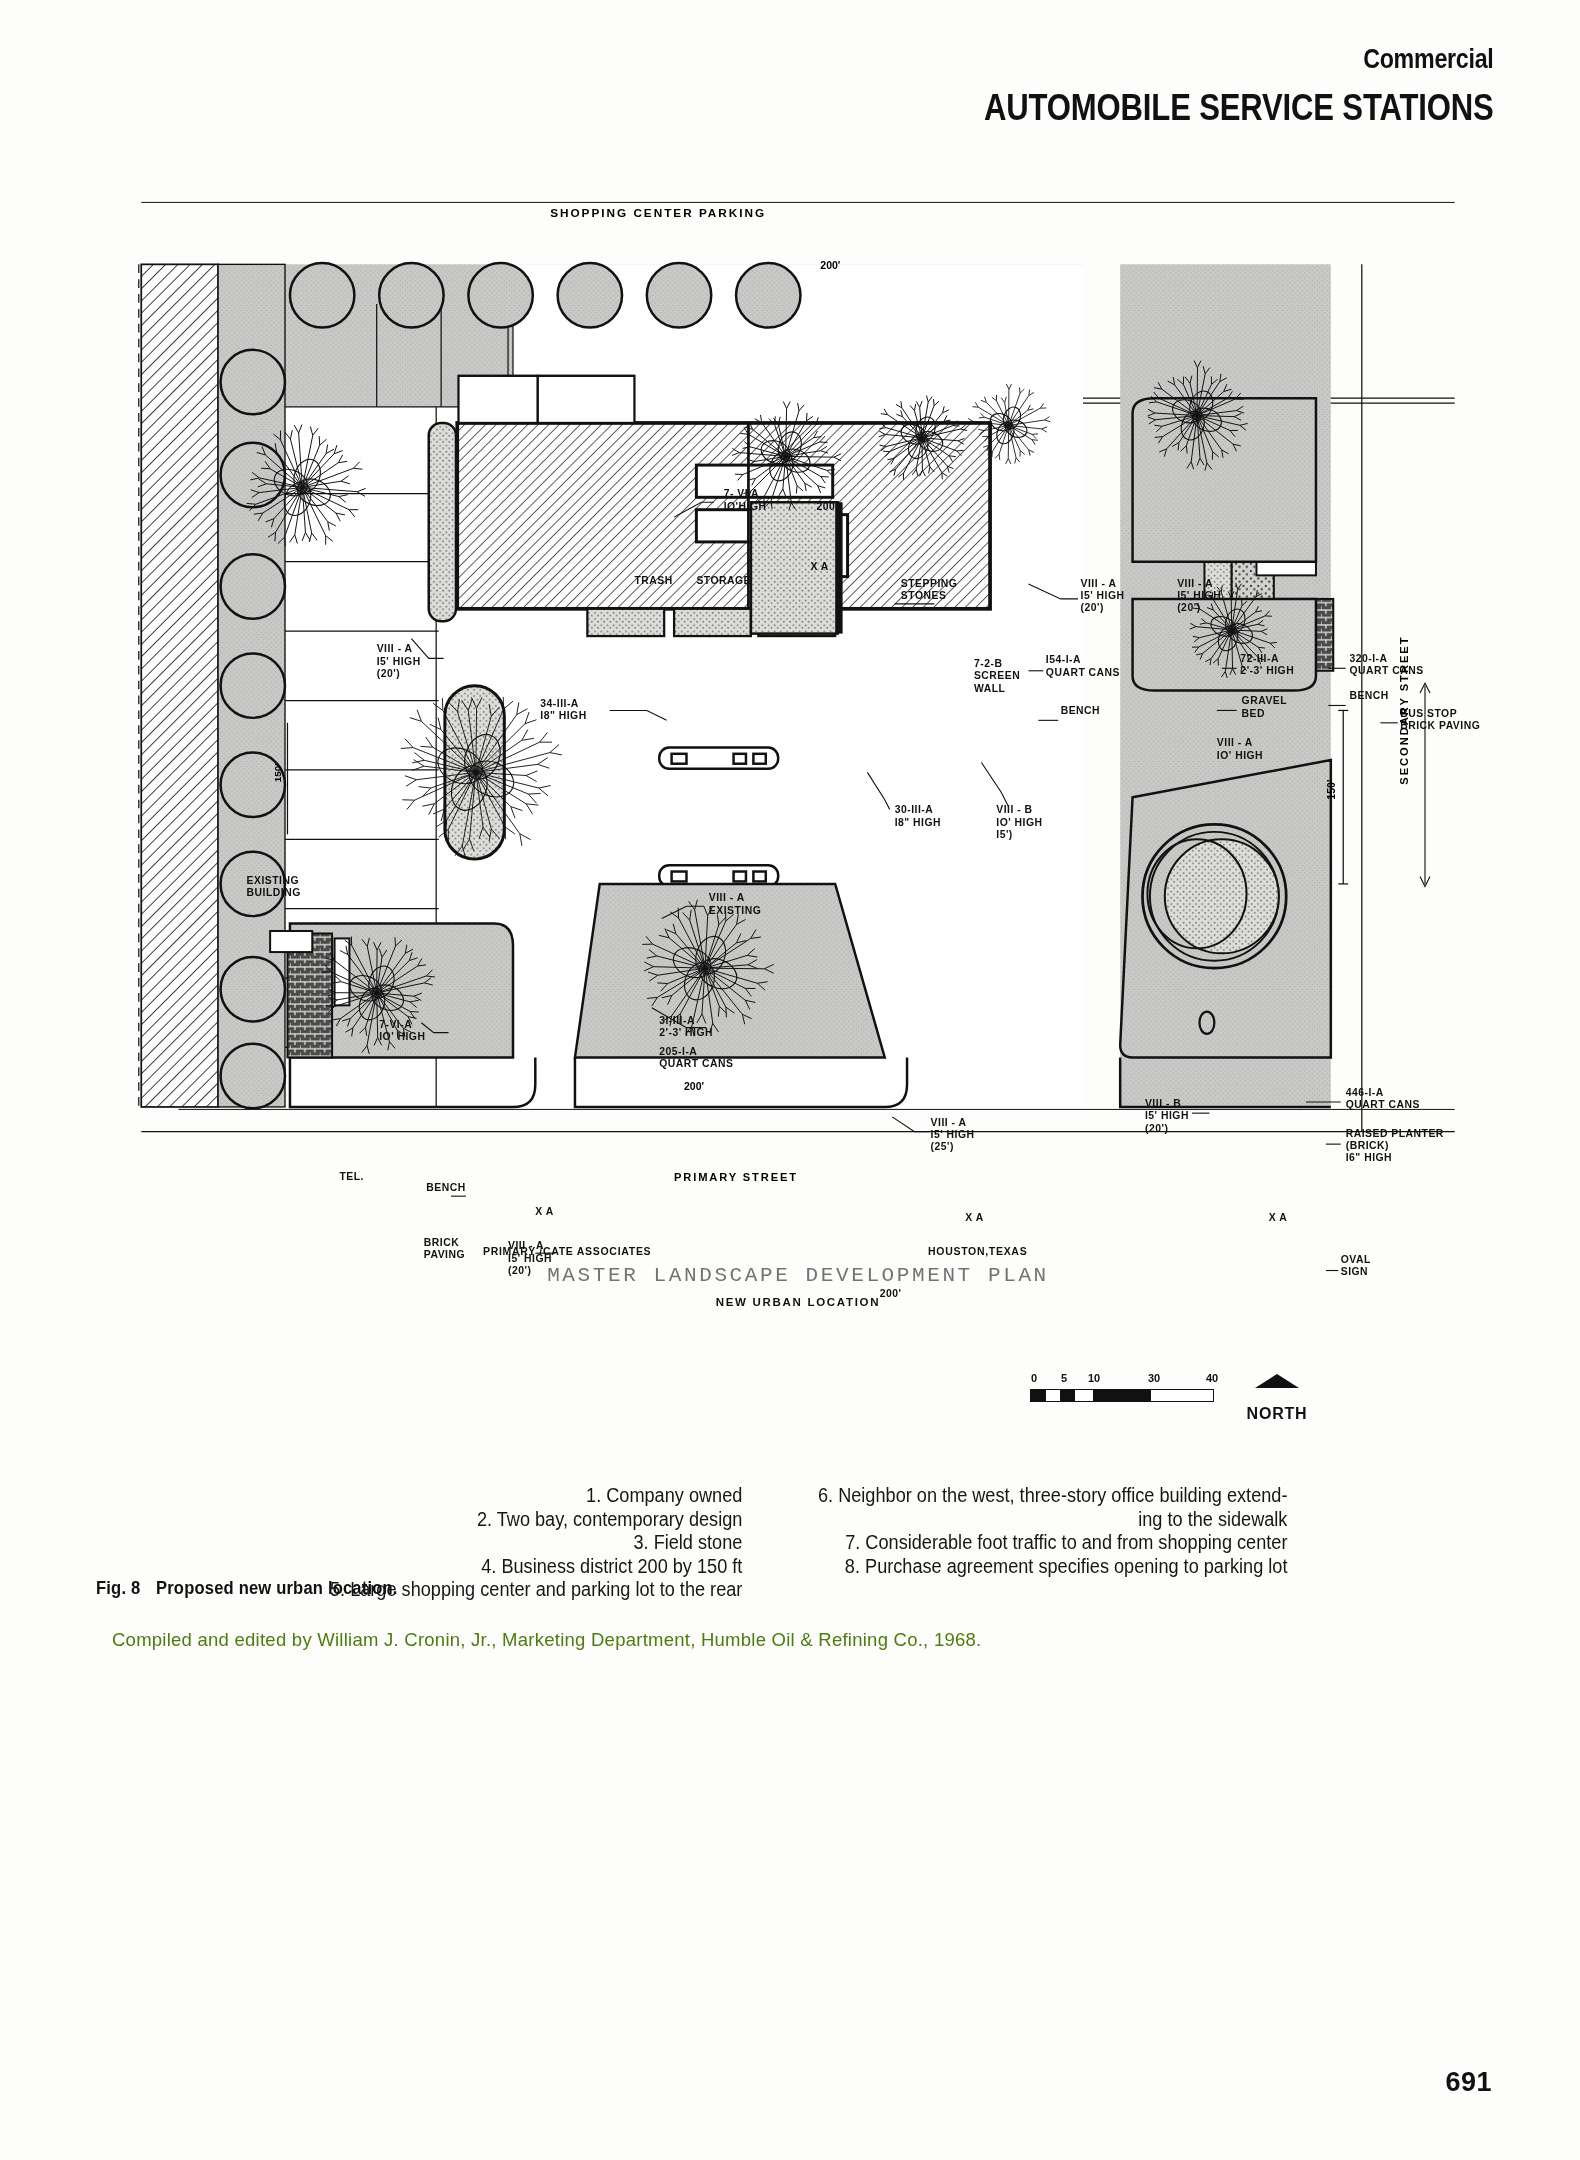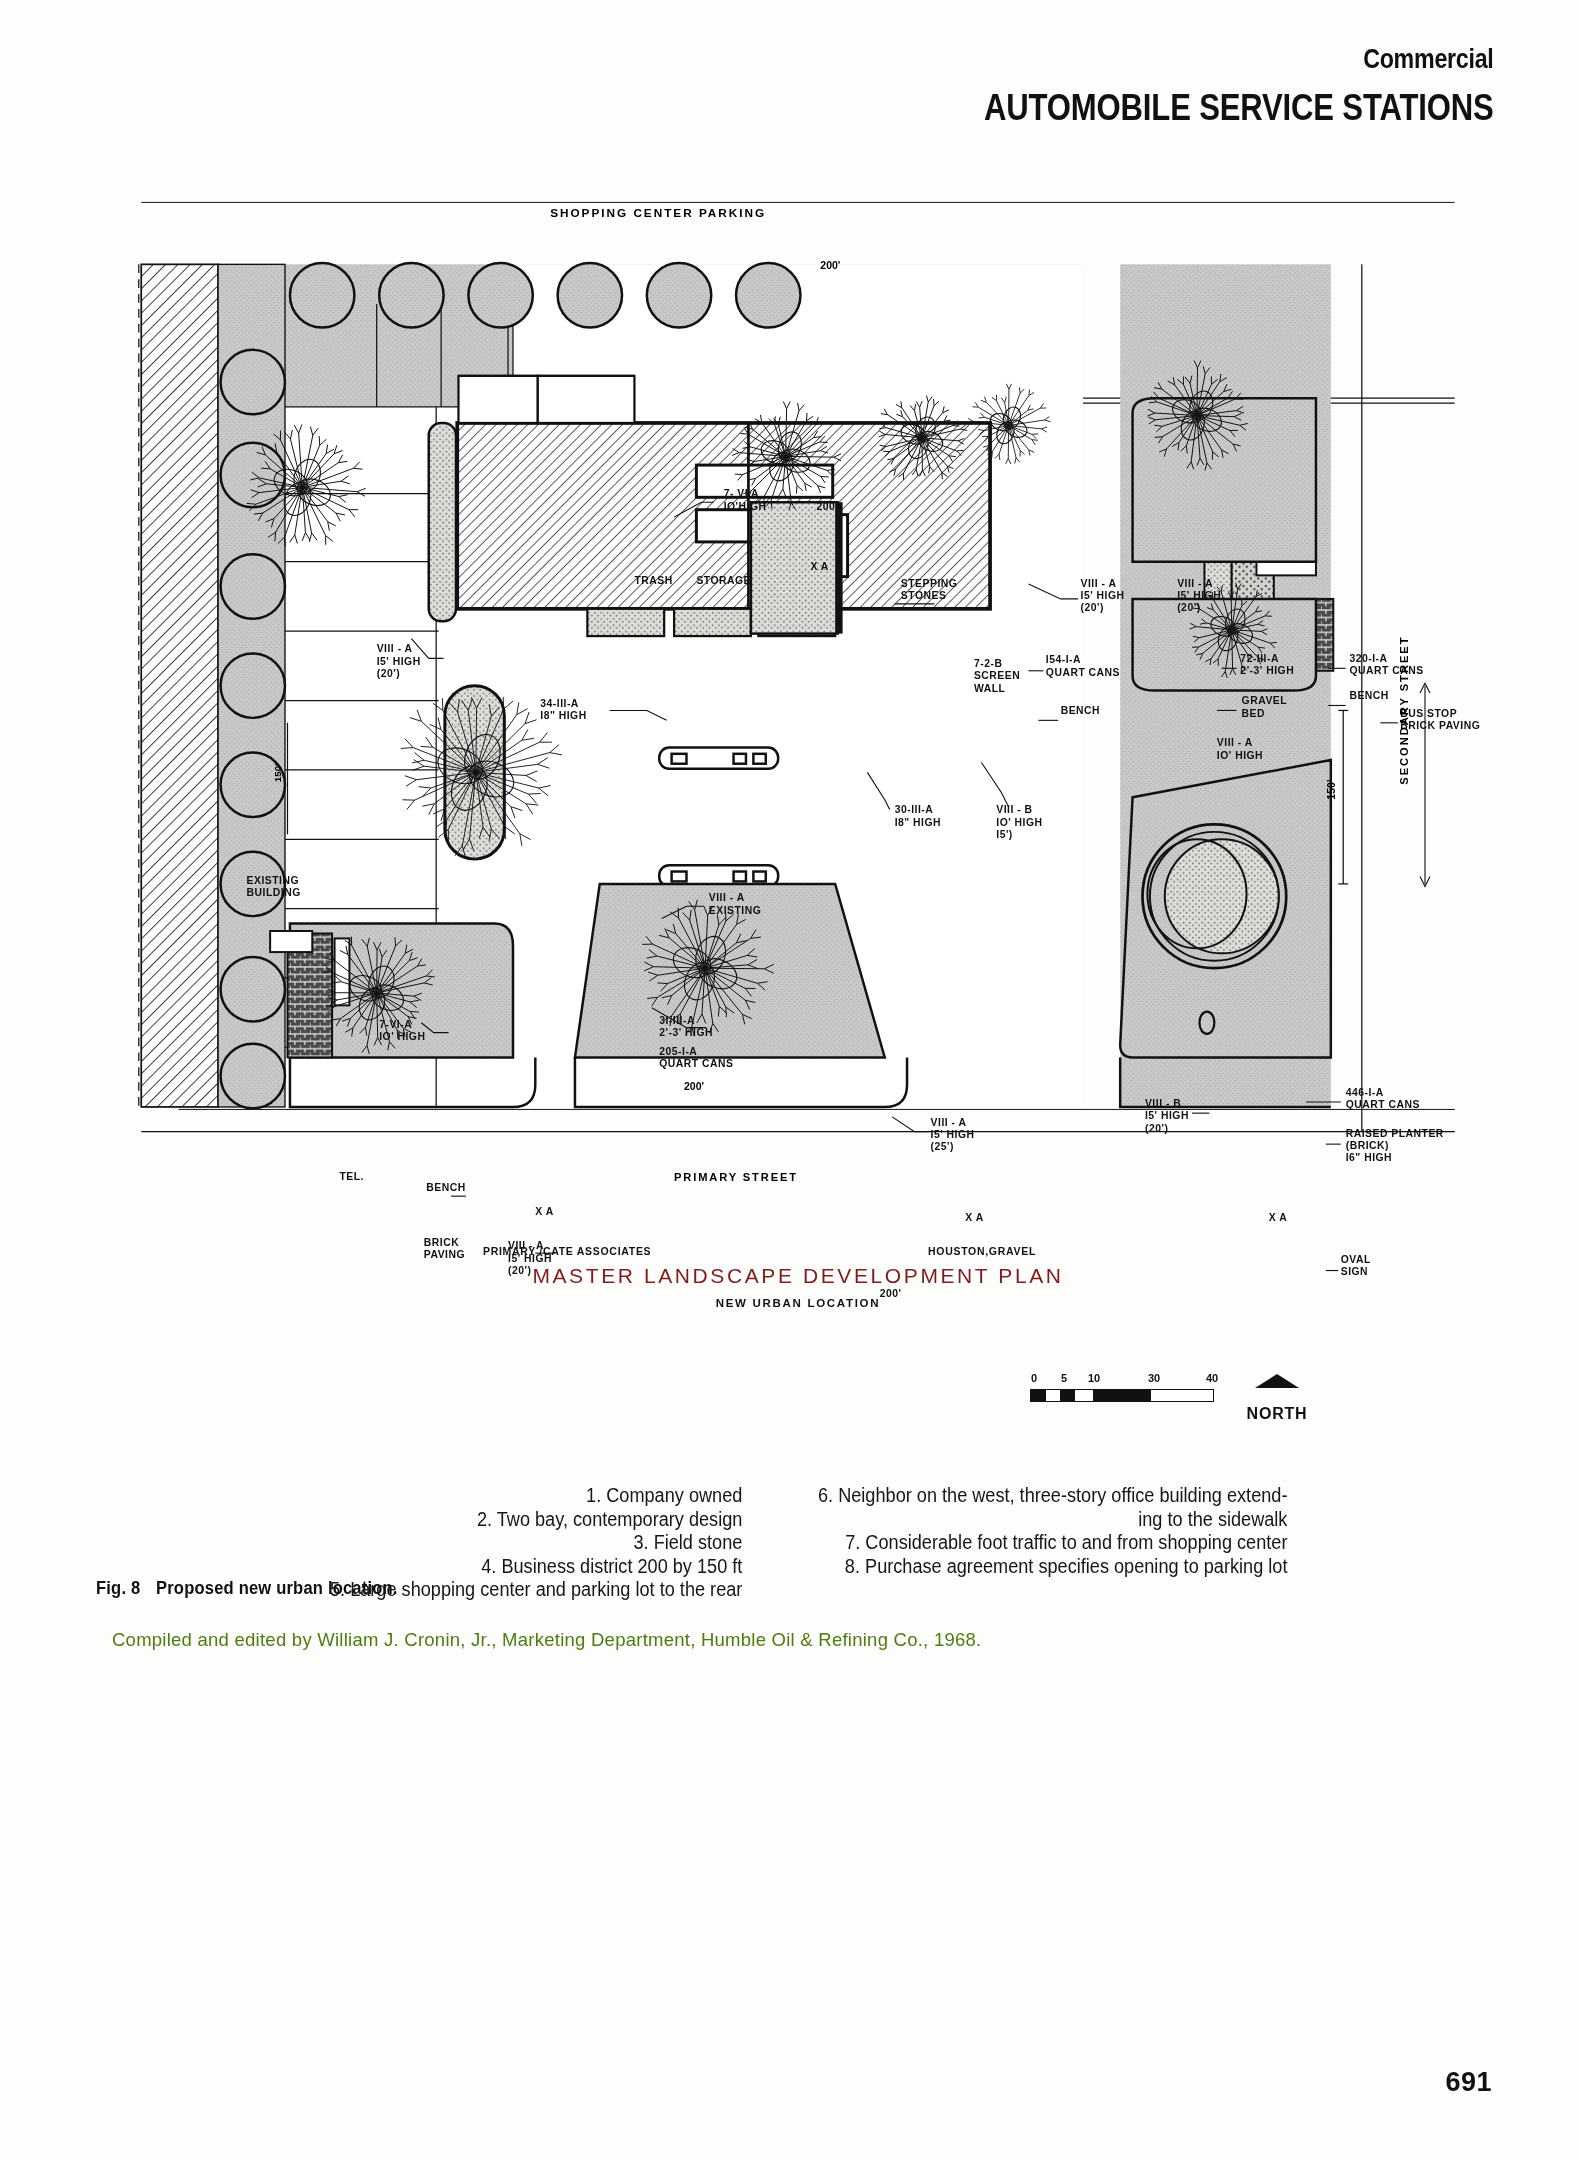--- a/index.html
+++ b/index.html
@@ -57,22 +57,22 @@
 
   .plan-caption {
     position: absolute;
     left: 0;
     right: 0;
     text-align: center;
   }
   .mlabel {
     font-size: 21px;
     letter-spacing: 2.6px;
-    font-family: Liberation Sans, sans-serif;
-    color: #7f1d1d;
+    font-family: Liberation Mono, monospace;
+    color: #737373;
   }
   .sublabel {
     font-size: 11.5px;
     letter-spacing: 1.7px;
     font-weight: bold;
     margin-top: 9px;
   }
   .firmrow {
     position: absolute;
     top: 1245px;
@@ -1066,21 +1066,21 @@
     </svg>
 
     <div class="plan-caption" style="top:1074px;">
       <div class="mlabel">MASTER  LANDSCAPE  DEVELOPMENT  PLAN</div>
       <div class="sublabel">NEW URBAN  LOCATION</div>
     </div>
   </div>
 
   <div class="firmrow">
     <span class="firm-left">PRIMARY /CATE ASSOCIATES</span>
-    <span class="firm-right">HOUSTON,GRAVEL</span>
+    <span class="firm-right">HOUSTON,TEXAS</span>
   </div>
 
   <div class="scalewrap">
     <div class="scale-nums">
       <span style="left:4px;">0</span>
       <span style="left:34px;">5</span>
       <span style="left:64px;">10</span>
       <span style="left:124px;">30</span>
       <span style="left:182px;">40</span>
     </div>

